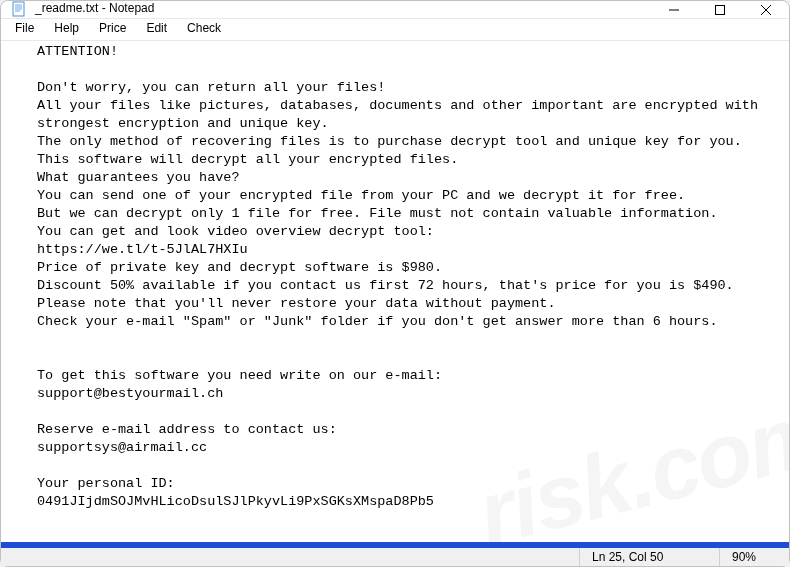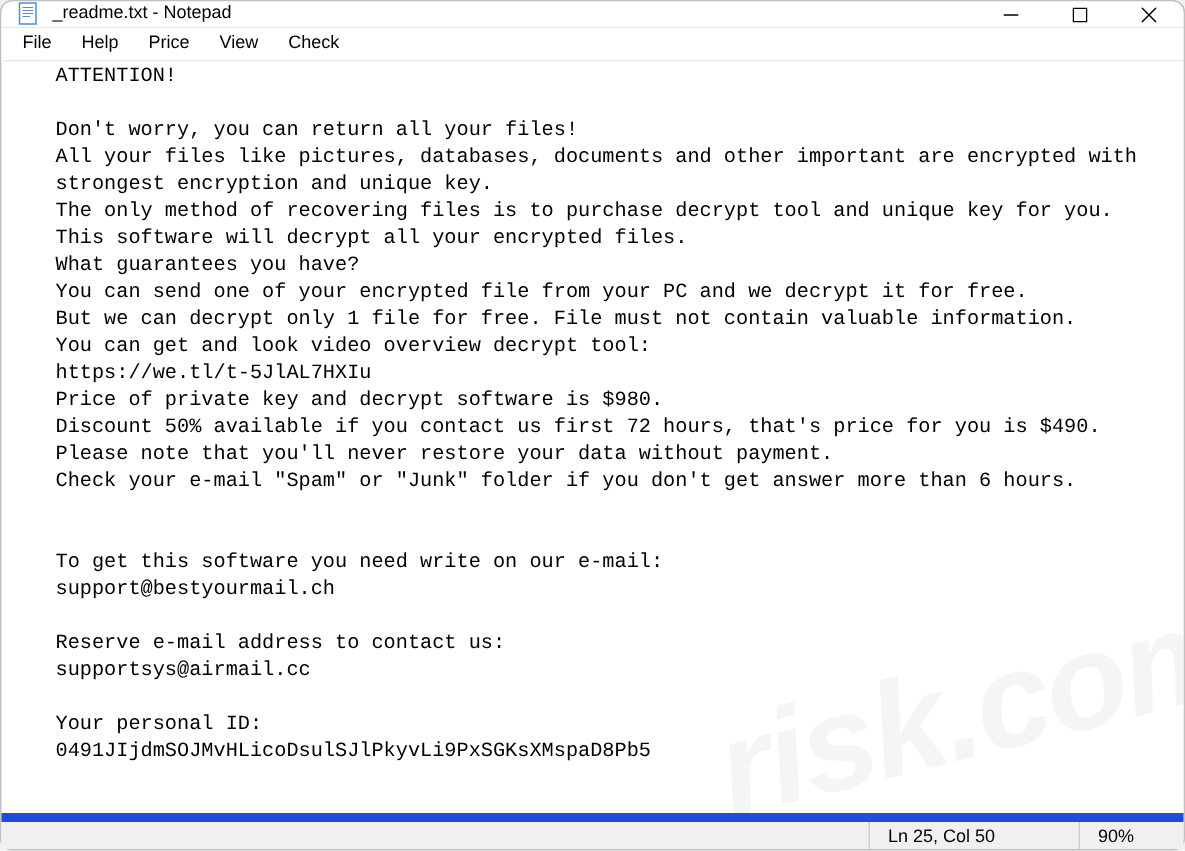--- a/index.html
+++ b/index.html
@@ -147,21 +147,21 @@
             <line x1="10" y1="0" x2="0" y2="10" stroke="#000" stroke-width="1"></line>
           </svg>
       </div>
     </div>
   </div>
 
   <div class="menubar">
     <div class="menu-item">File</div>
     <div class="menu-item">Help</div>
     <div class="menu-item">Price</div>
-    <div class="menu-item">View</div>
+    <div class="menu-item">Edit</div>
     <div class="menu-item">Check</div>
   </div>
 
   <div class="content"><span>ATTENTION!
 
 Don't worry, you can return all your files!
 All your files like pictures, databases, documents and other important are encrypted with strongest encryption and unique key.
 The only method of recovering files is to purchase decrypt tool and unique key for you.
 This software will decrypt all your encrypted files.
 What guarantees you have?

